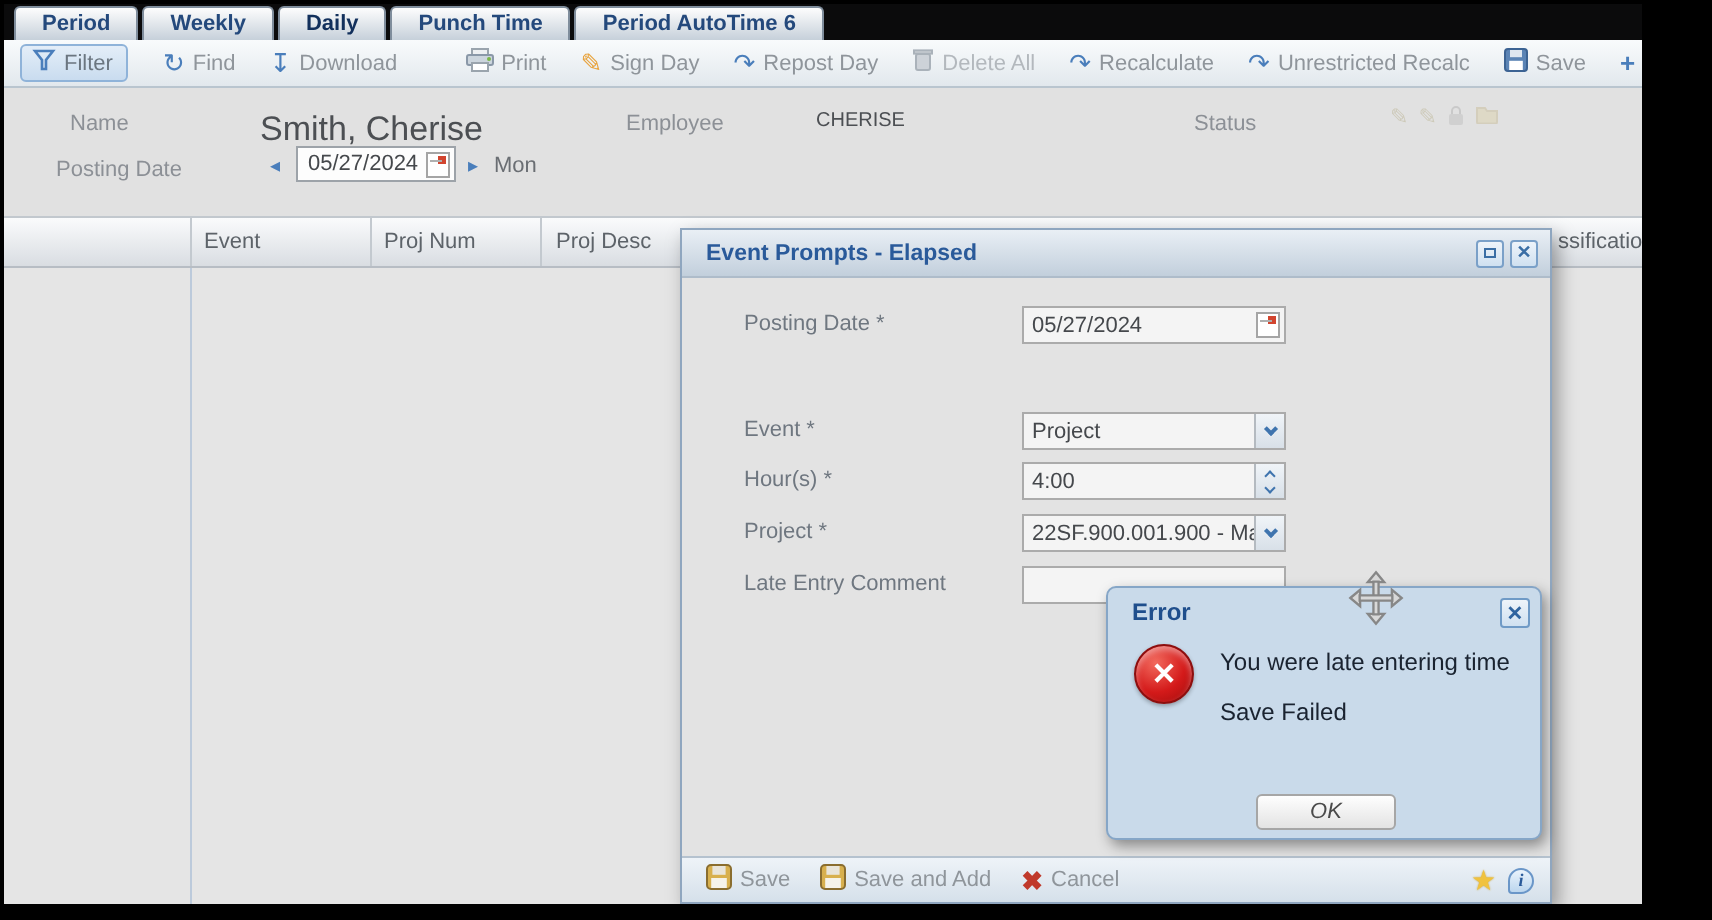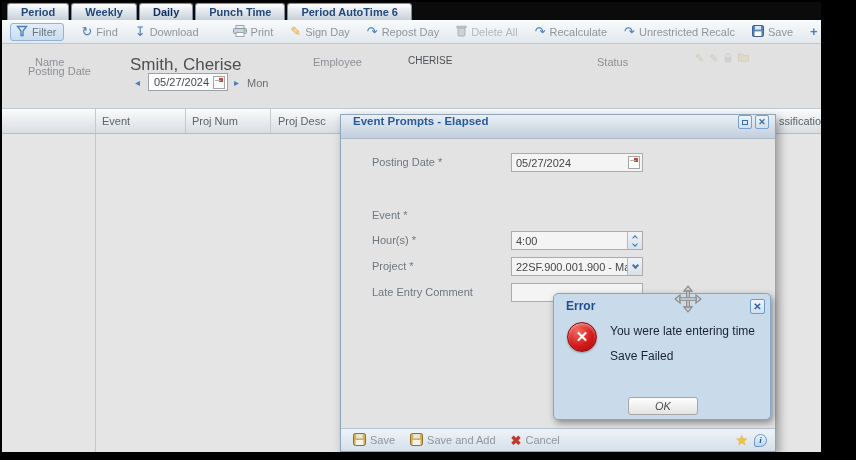--- a/index.html
+++ b/index.html
@@ -35,21 +35,21 @@
 
   
   .ghead { position:absolute; left:0; top:106px; width:100%; height:26px; background:linear-gradient(#fafbfc,#d9dde2); border-top:1px solid #c2c8ce; border-bottom:1px solid #b7bdc4; color:#5d6369; }
   .ghead .col { position:absolute; top:6px; }
   .gvline { position:absolute; top:0; width:1px; height:100%; background:#c3c9cf; }
   .gbody { position:absolute; left:0; top:132px; width:100%; height:318px; background:#e5e5e5; }
   .gbody .rowcol { position:absolute; left:93px; top:0; width:1px; height:100%; background:#bccadb; }
 
   
   .dlg { position:absolute; left:338px; top:112px; width:436px; height:338px; background:#e3e3e3; border:1px solid #8fa6bf; box-shadow:3px 4px 9px rgba(0,0,0,.35); z-index:10; }
-  .dlg-title { position:absolute; left:0; top:0; width:100%; height:24px; background:linear-gradient(#e9eff5,#c2cfdc); border-bottom:1px solid #aebccB; border-bottom:1px solid #aebcca; display:flex; align-items:flex-start; padding:0 6px 0 12px; }
+  .dlg-title { position:absolute; left:0; top:0; width:100%; height:24px; background:linear-gradient(#e9eff5,#c2cfdc); border-bottom:1px solid #aebccB; border-bottom:1px solid #aebcca; display:flex; align-items:center; padding:0 6px 0 12px; }
   .dlg-title .txt { color:#2a5a9a; font-weight:700; font-size:11.5px; flex:1; }
   .winbtn { width:14px; height:14px; margin-left:3px; background:linear-gradient(#eef4fa,#cfe0f0); border:1px solid #7aa0c8; border-radius:2px; display:flex; align-items:center; justify-content:center; color:#3a6ea5; font-size:9px; font-weight:700; line-height:1; }
   .restore-box { width:6px; height:5px; border:1px solid #3a6ea5; }
   .frow { position:absolute; left:0; height:19px; width:100%; }
   .frow .flabel { position:absolute; left:31px; top:3px; color:#6f7780; }
   .fctl { position:absolute; left:170px; top:0; width:132px; height:19px; background:#f4f4f4; border:1px solid #ababab; display:flex; align-items:center; }
   .fctl .fval { flex:1; padding-left:4px; color:#45484c; white-space:nowrap; overflow:hidden; }
   .chevbtn { width:15px; height:100%; background:linear-gradient(#f0f4f8,#d8e0e8); border-left:1px solid #b4bac0; display:flex; align-items:center; justify-content:center; }
   .chev { width:5px; height:5px; border-right:2px solid #3f74ae; border-bottom:2px solid #3f74ae; transform:rotate(45deg); margin-top:-3px; }
   .spinbtn { width:15px; height:100%; background:linear-gradient(#f0f4f8,#d8e0e8); border-left:1px solid #b4bac0; display:flex; flex-direction:column; align-items:center; justify-content:center; gap:2px; }
@@ -160,21 +160,21 @@
       <span style="color:#8a7a30">✎</span>
       <span style="color:#8a7a30">✎</span>
       <span><svg width="10" height="12" viewBox="0 0 10 12">
               <path d="M3 5V3.5a2 2 0 0 1 4 0V5" fill="none" stroke="#777"></path>
               <rect x="1.5" y="5" width="7" height="5.5" rx="1" fill="#999"></rect>
             </svg></span>
       <span><svg width="11" height="10" viewBox="0 0 11 10">
               <path d="M.5 2h4l1 1.5h5V9a.8.8 0 0 1-.8.8H1.3A.8.8 0 0 1 .5 9z" fill="#d8c06a" stroke="#a98f3e"></path>
             </svg></span>
     </div>
-    <span class="lbl" style="left:26px; top:21px">Posting Date</span>
+    <span class="lbl" style="left:26px; top:35px">Posting Date</span>
     <span class="datenav" style="position:absolute; left:133px; top:33px">◂</span>
     <div class="datebox">
       <span style="flex:1">05/27/2024</span>
       <span class="cal" style="margin-right:2px">
             <span class="cal-dot"></span>
             <span class="cal-line"></span>
           </span>
     </div>
     <span class="datenav" style="position:absolute; left:232px; top:33px">▸</span>
     <span class="val" style="left:245px; top:33px; color:#6a6e73">Mon</span>
@@ -211,20 +211,26 @@
         <span class="cal" style="margin-right:2px">
               <span class="cal-dot"></span>
               <span class="cal-line"></span>
             </span>
       </div>
     </div>
 
 
     <div class="frow" style="top:91px">
       <span class="flabel">Event *</span>
+      <div class="fctl">
+        <span class="fval">Project</span>
+        <span class="chevbtn">
+              <span class="chev"></span>
+            </span>
+      </div>
     </div>
 
     <div class="frow" style="top:116px">
       <span class="flabel">Hour(s) *</span>
       <div class="fctl">
         <span class="fval">4:00</span>
         <span class="spinbtn">
               <span class="chev-up"></span>
               <span class="chev-dn"></span>
             </span>

